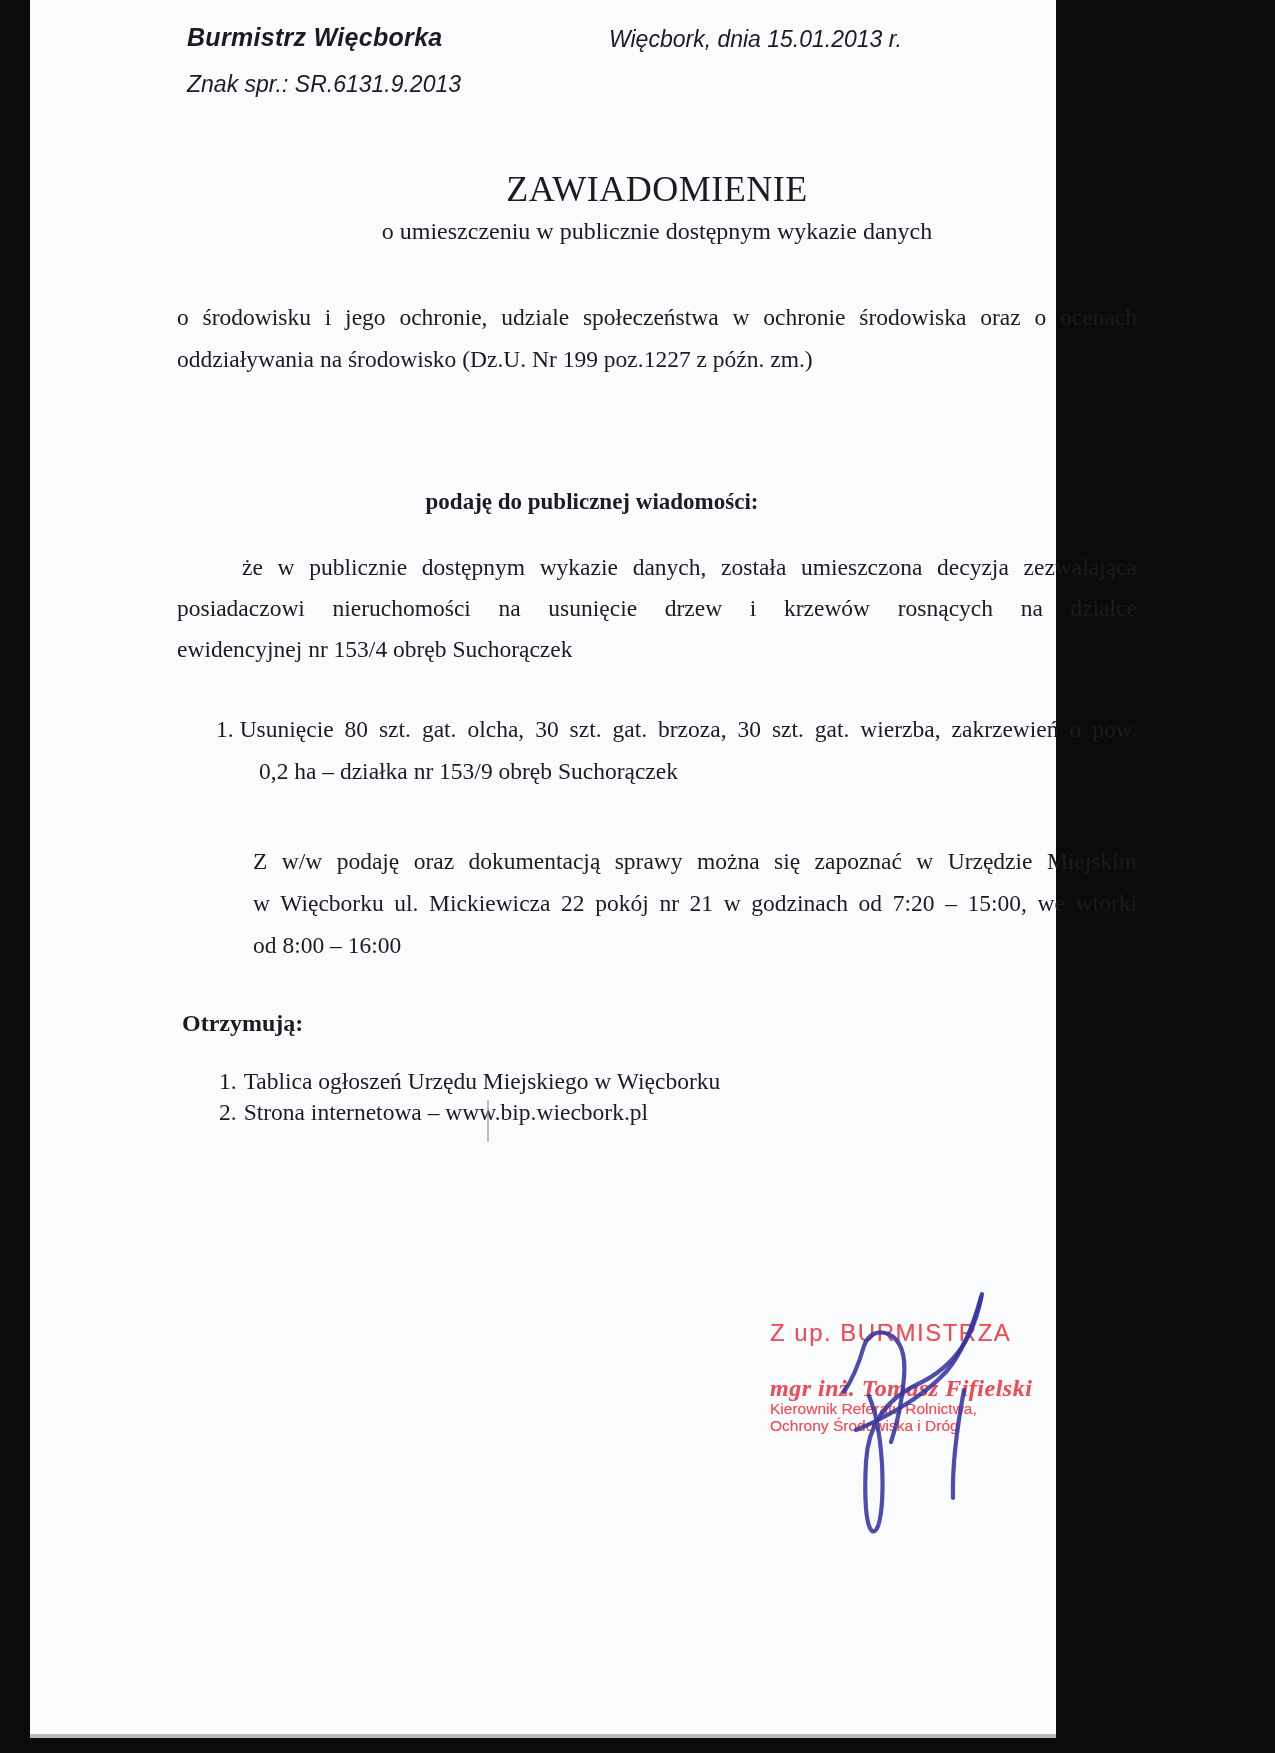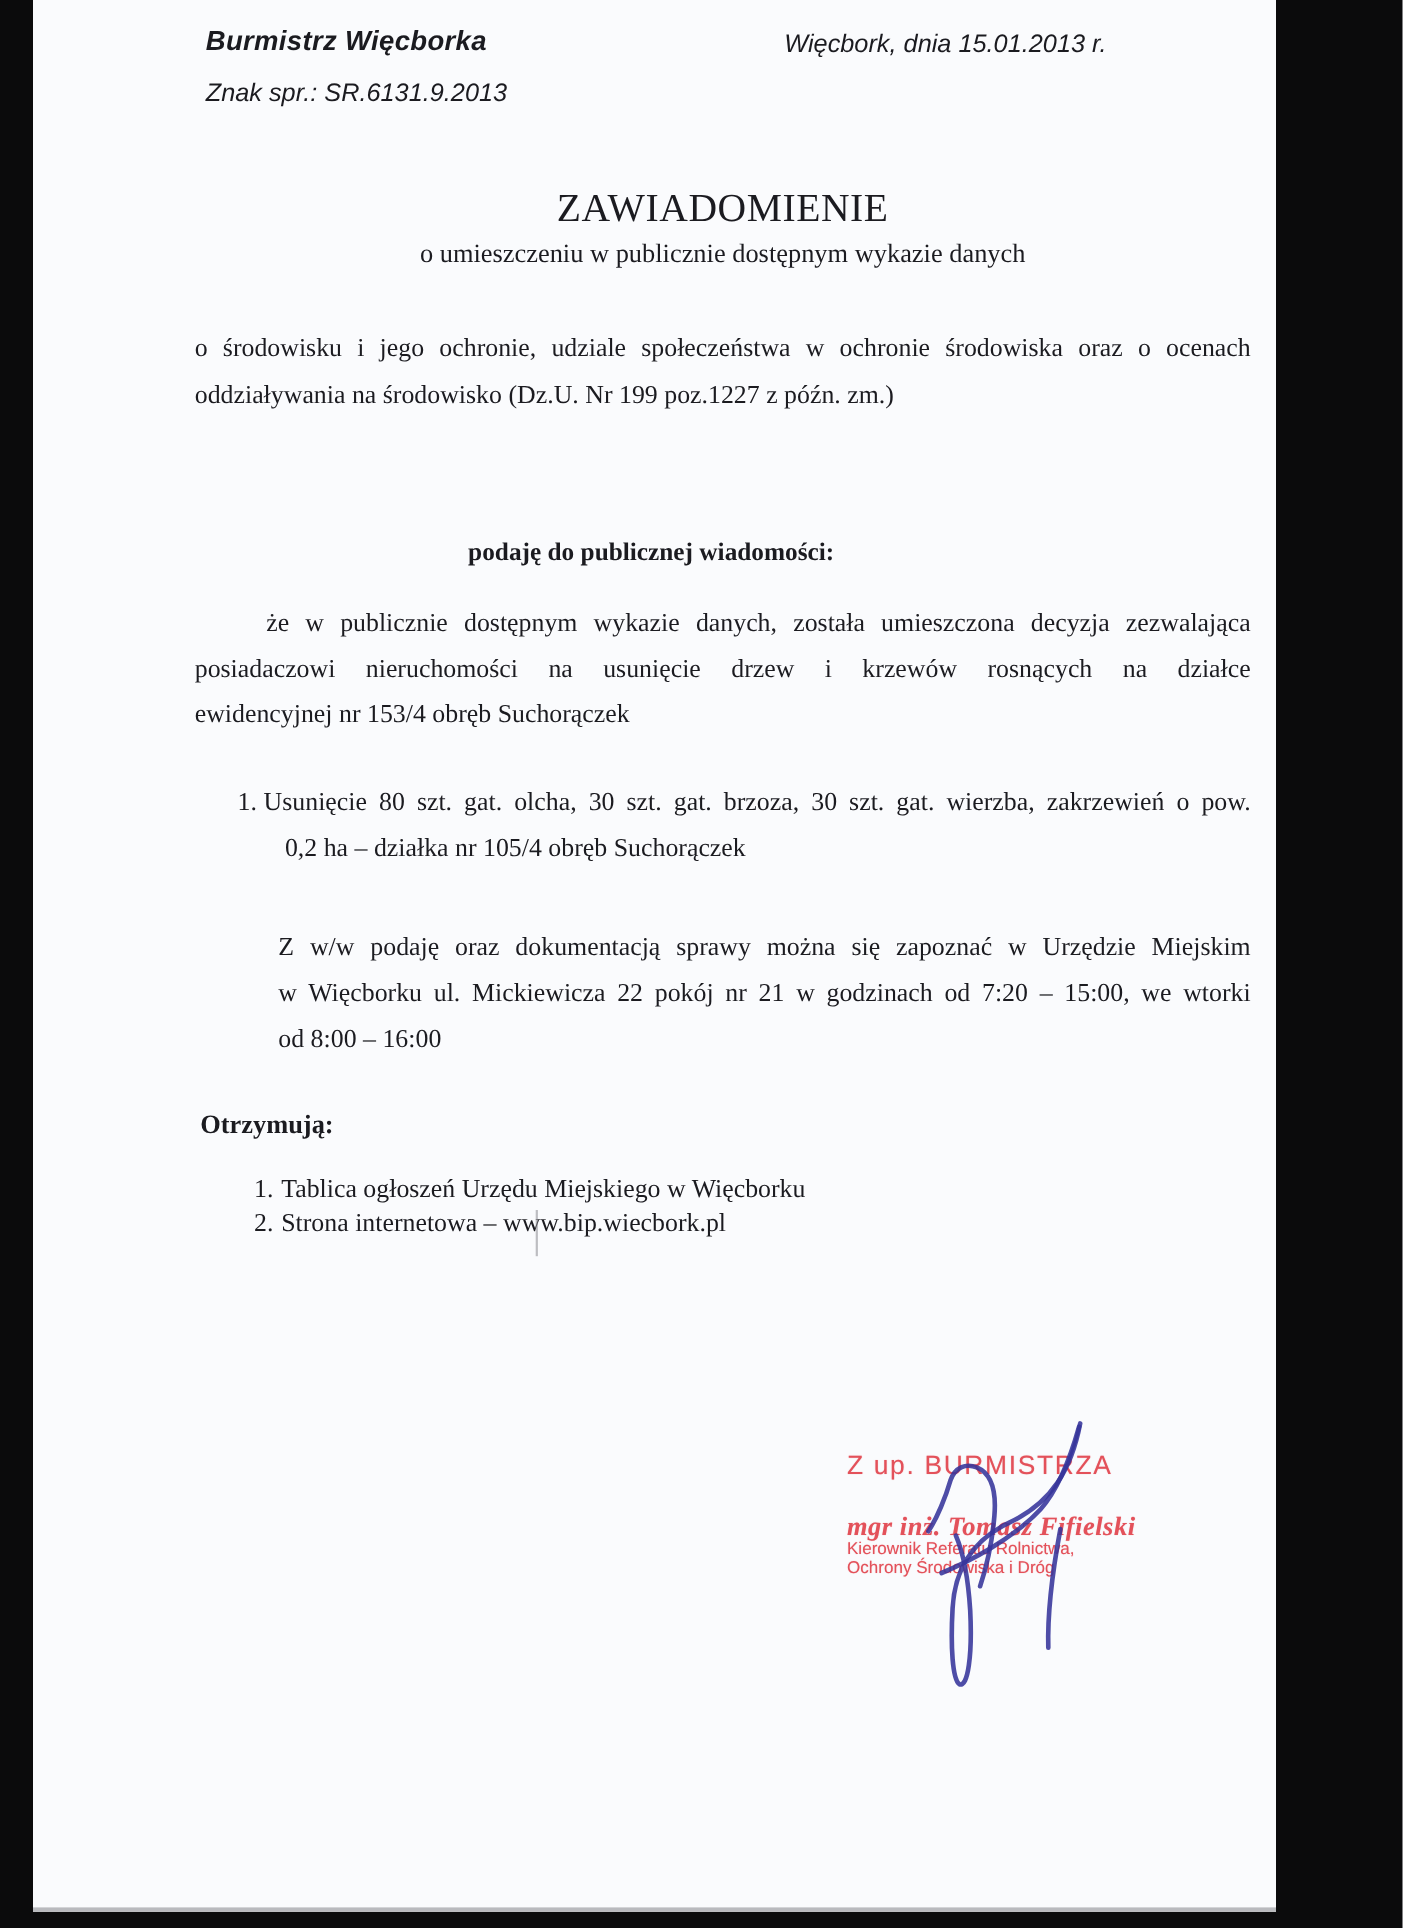--- a/index.html
+++ b/index.html
@@ -14,21 +14,21 @@
   body{
     position:relative;
     background:var(--bg);
     font-family:"Liberation Serif","DejaVu Serif",serif;
     color:var(--ink);
     overflow:hidden;
   }
   .paper{
     position:absolute;
     left:30px;top:0;
-    width:1130px;height:1738px;
+    width:1026px;height:1738px;
     background:var(--paper);
     border-bottom:4px solid #b9babe;
   }
   
   .sender{
     position:absolute;left:157px;top:22px;
     font-family:"Liberation Sans","DejaVu Sans",sans-serif;
     font-style:italic;
   }
   .sender .name{font-weight:bold;font-size:25px;line-height:31px;letter-spacing:.3px;}
@@ -55,21 +55,21 @@
   .announce .indent{text-indent:65px;}
   .list-item{left:186px;top:708px;width:921px;}
   .list-item .num{padding-right:6px;}
   .list-item .wrap{padding-left:43px;}
   .info{left:223px;top:840px;width:884px;}
   
   .recips-heading{
     position:absolute;left:152px;top:1008px;
     font-size:24px;font-weight:bold;line-height:30px;
   }
-  .recips{position:absolute;left:189px;top:1066px;font-size:23.5px;line-height:31px;margin-left:12px;}
+  .recips{position:absolute;left:189px;top:1066px;font-size:23.5px;line-height:31px;}
   .recips .r-num{padding-right:7px;}
   
   .stamp{
     position:absolute;left:740px;top:1320px;width:320px;
     color:var(--stamp);opacity:.93;
     text-shadow:0 0 1px rgba(226,69,78,.45);
   }
   .stamp .auth{
     font-family:"Liberation Sans","DejaVu Sans",sans-serif;
     font-size:24px;line-height:26px;letter-spacing:1.5px;
@@ -119,21 +119,21 @@
   <div class="para announce">
     <div class="jline indent">że w publicznie dostępnym wykazie danych, została umieszczona decyzja  zezwalająca</div>
     <div class="jline">posiadaczowi nieruchomości na usunięcie drzew i krzewów rosnących na działce</div>
     <div class="plainline">ewidencyjnej nr 153/4 obręb Suchorączek</div>
   </div>
 
   <div class="para list-item">
     <div class="jline">
       <span class="num">1.</span><span>Usunięcie 80 szt. gat. olcha, 30 szt. gat. brzoza, 30 szt. gat. wierzba, zakrzewień o pow.</span>
     </div>
-    <div class="plainline wrap">0,2 ha – działka nr 105/4 obręb Suchorączek</div>
+    <div class="plainline wrap">0,2 ha – działka nr 153/9 obręb Suchorączek</div>
   </div>
 
   <div class="para info">
     <div class="jline">Z w/w podaję oraz dokumentacją sprawy można się zapoznać w Urzędzie Miejskim</div>
     <div class="jline">w Więcborku ul. Mickiewicza 22 pokój nr 21 w godzinach od 7:20 – 15:00, we wtorki</div>
     <div class="plainline">od 8:00 – 16:00</div>
   </div>
 
   <div class="recips-heading">Otrzymują:</div>
   <div class="recips">

